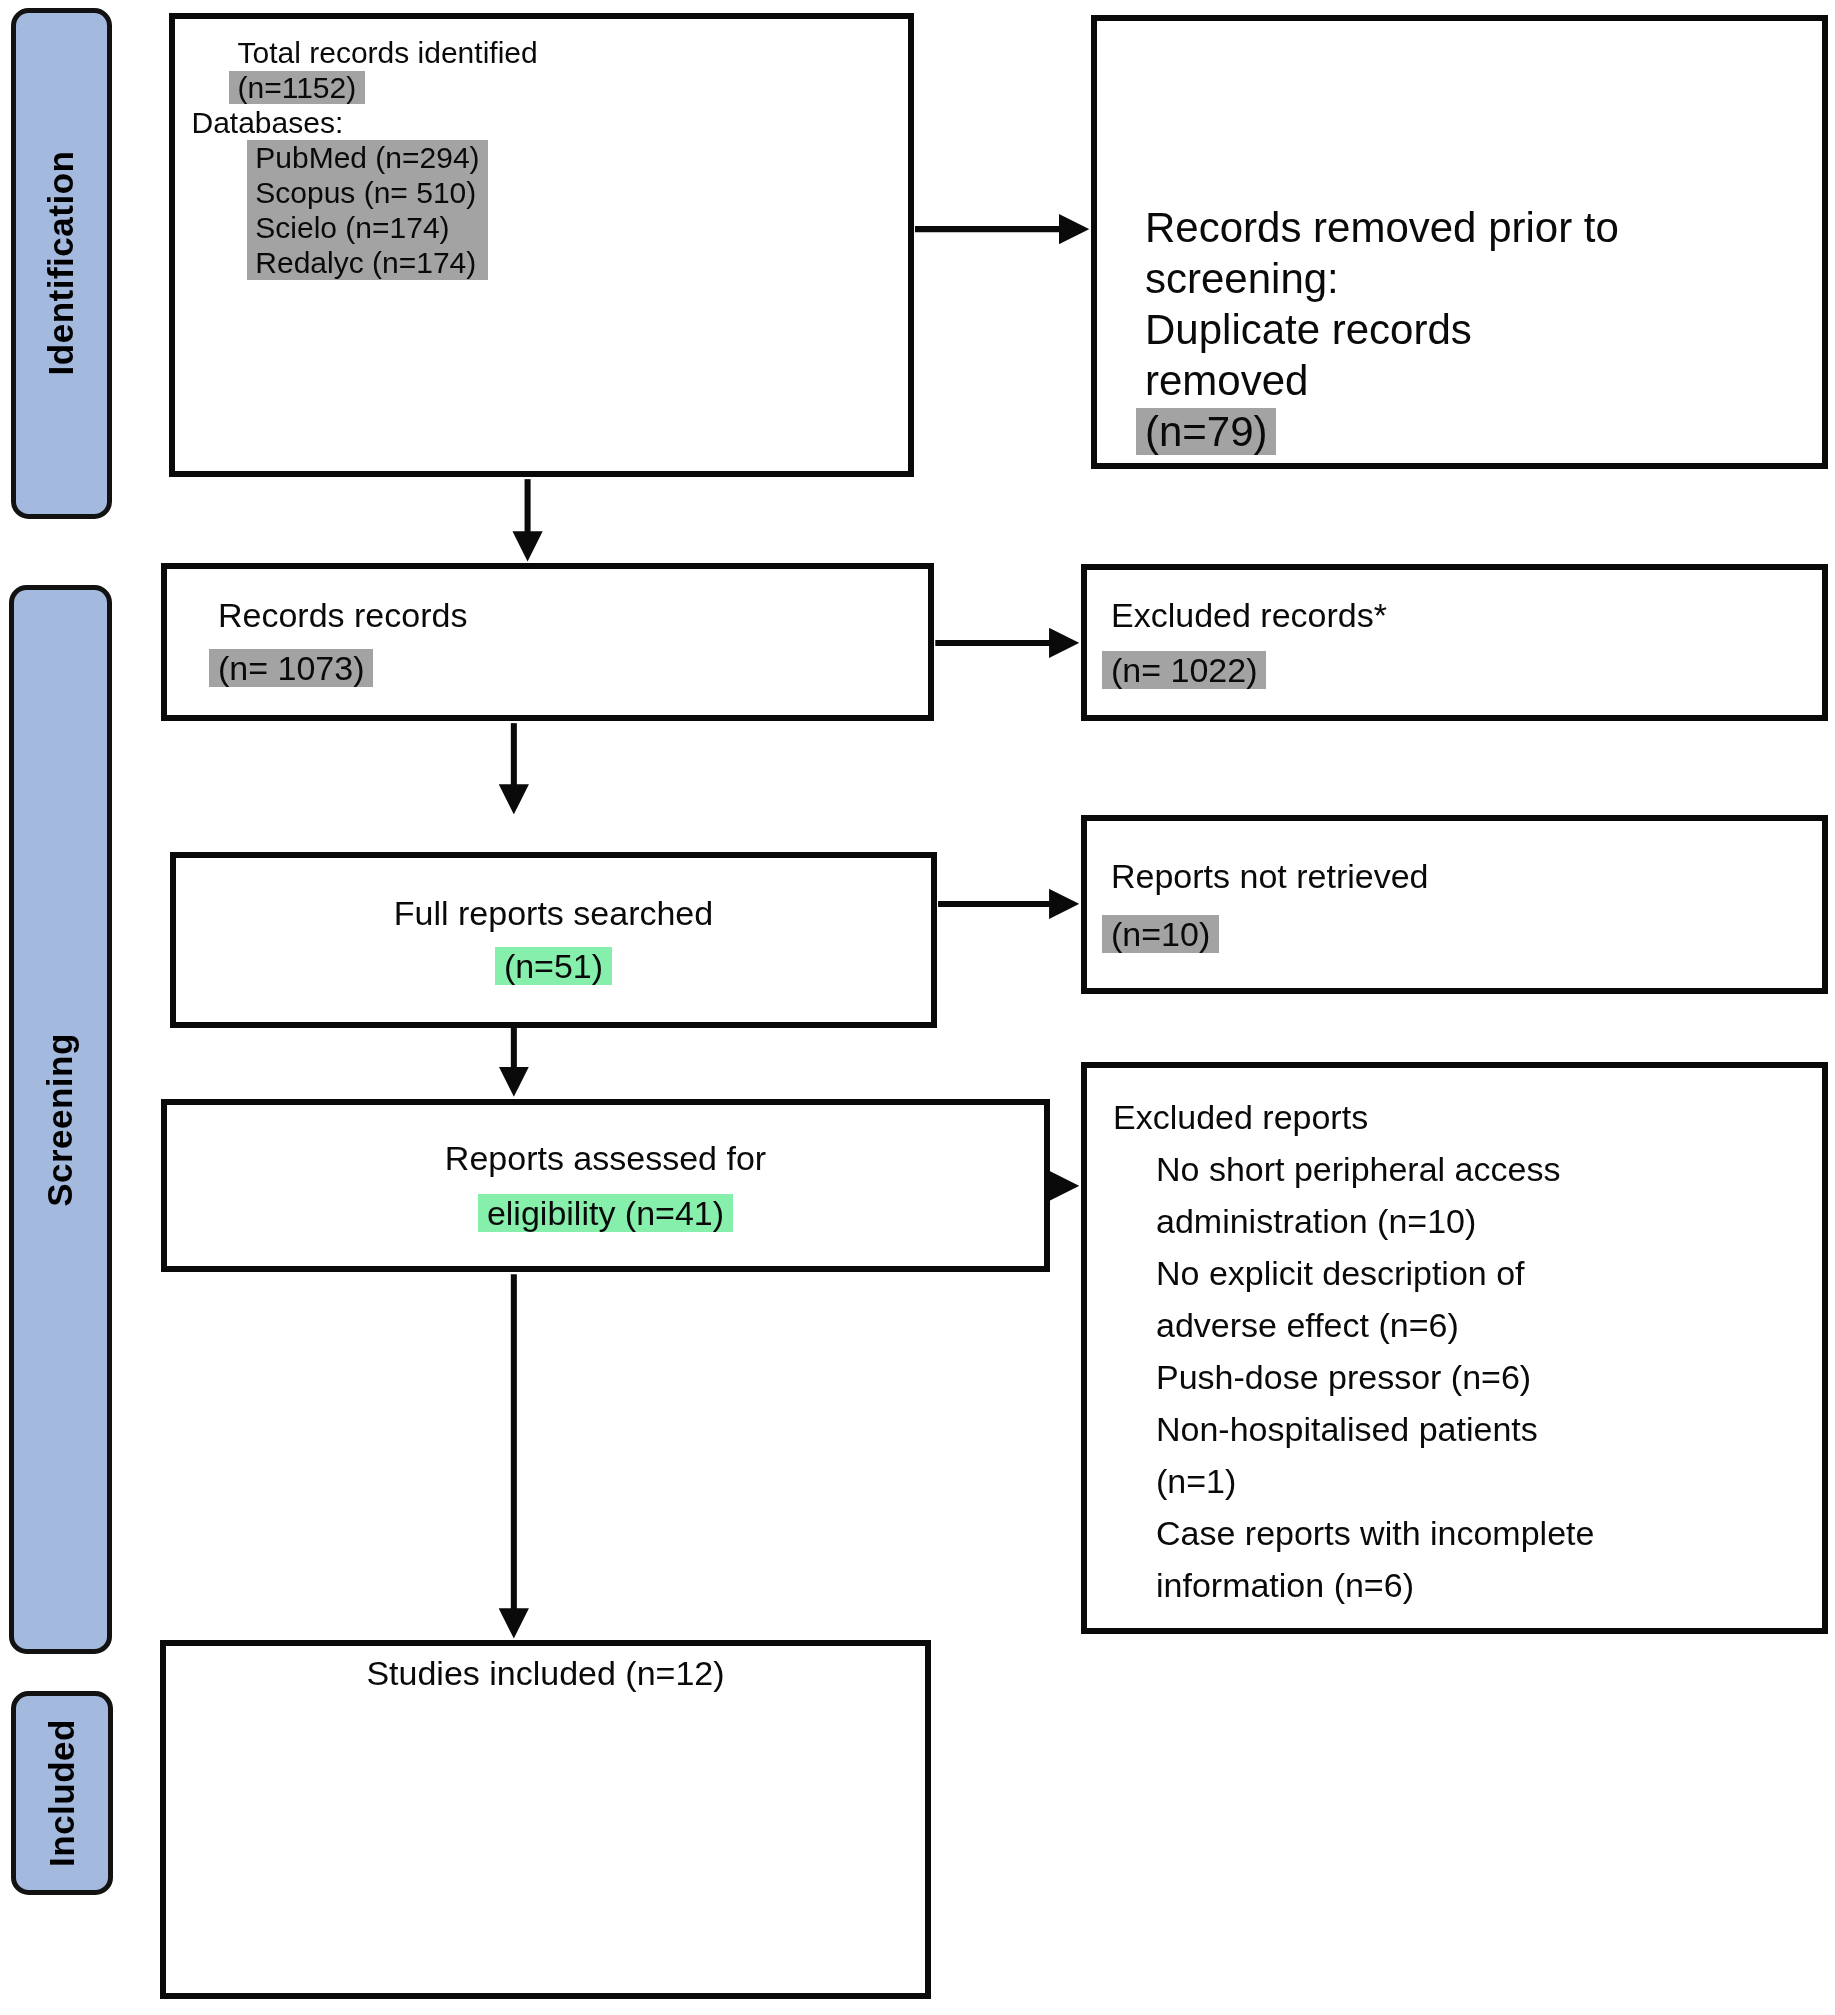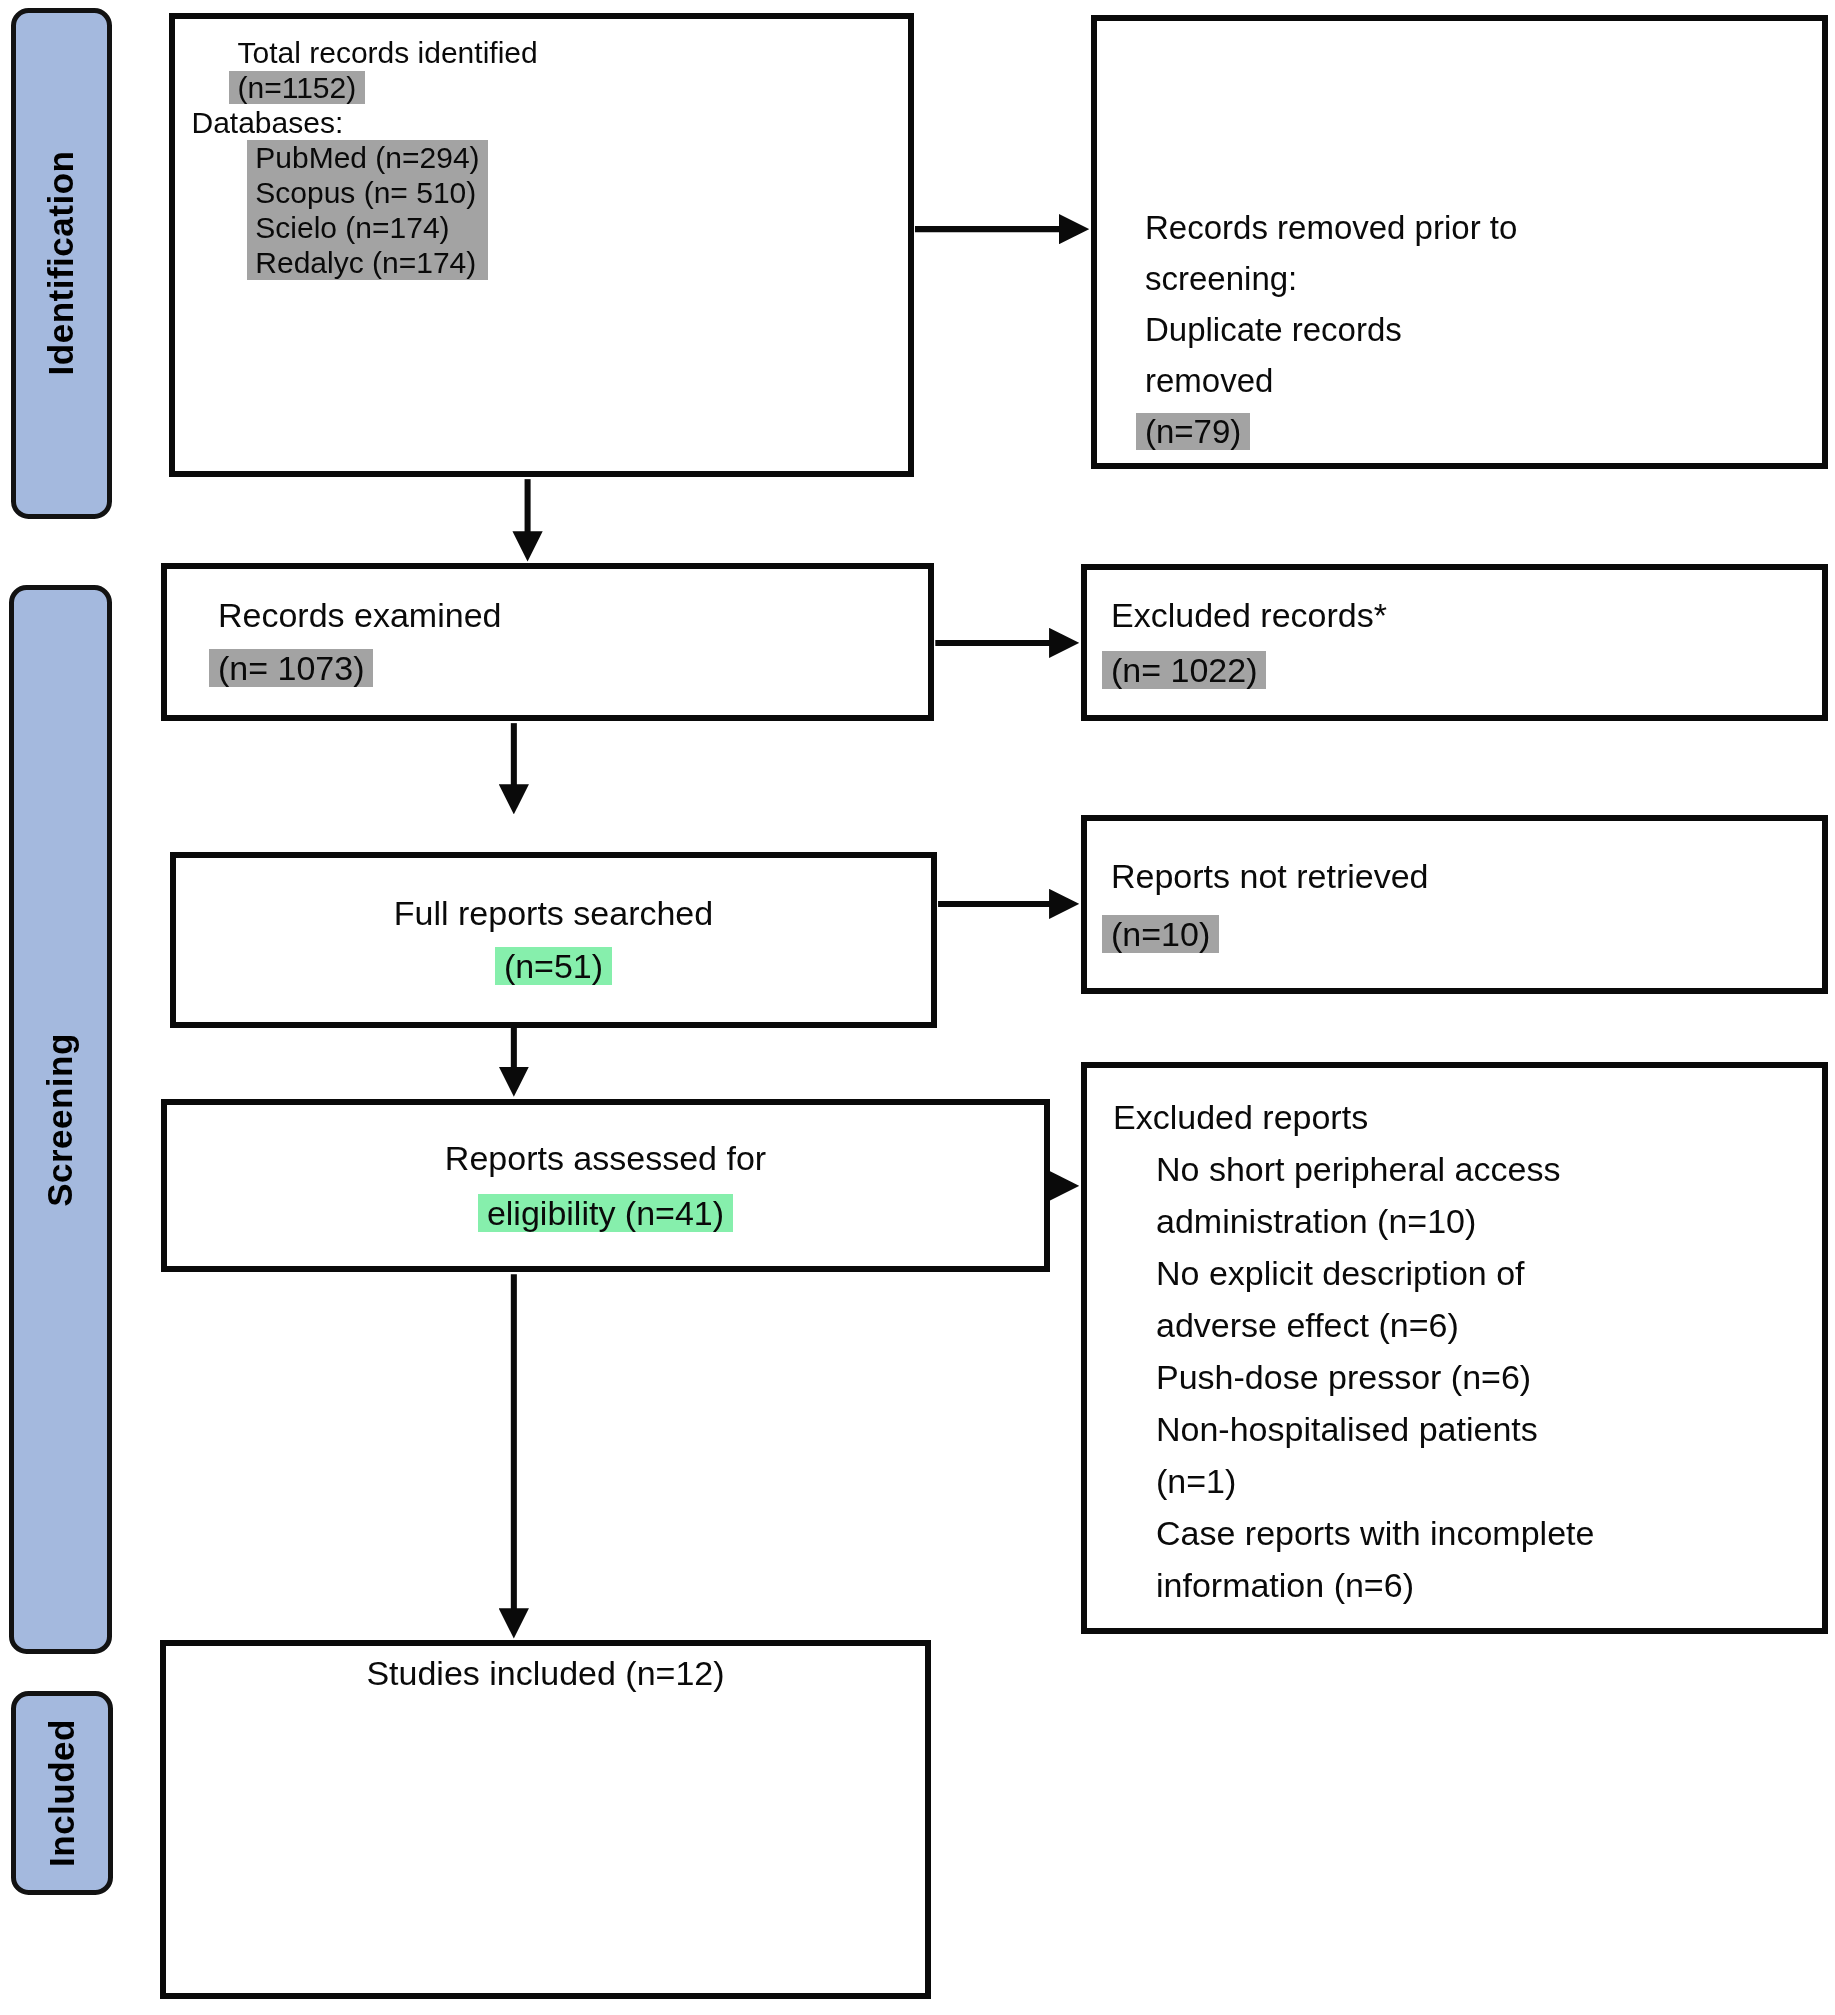--- a/index.html
+++ b/index.html
@@ -68,21 +68,21 @@
     margin: 0 auto;
   }
 
   #b1 { left: 169px; top: 12.6px; width: 745px; height: 464px;
         font-size: 30px; line-height: 35px;
         padding: 16.5px 11px 0 16.5px; }
   #b1 .ind  { margin-left: 46px; }
   #b1 .dbs  { margin-left: 55px; }
 
   #b2 { left: 1091px; top: 15.4px; width: 737px; height: 454px;
-        font-size: 33px; line-height: 51px;
+        font-size: 42px; line-height: 51px;
         padding: 181px 11px 0 48px; }
 
   #b3 { left: 161px; top: 563px; width: 773px; height: 158px;
         display: flex; flex-direction: column; justify-content: center;
         padding-left: 51px; line-height: 53px; }
 
   #b4 { left: 1081px; top: 564px; width: 747px; height: 157px;
         display: flex; flex-direction: column; justify-content: center;
         padding-left: 24px; line-height: 55px; }
 
@@ -150,21 +150,21 @@
 
   <div class="box" id="b2">
     <div class="t">Records removed prior to</div>
     <div class="t">screening:</div>
     <div class="t">Duplicate records</div>
     <div class="t">removed</div>
     <div class="t"><span class="hl">(n=79)</span></div>
   </div>
 
   <div class="box" id="b3">
-    <div class="t">Records examined</div>
+    <div class="t">Records records</div>
     <div class="t"><span class="hl">(n= 1073)</span></div>
   </div>
 
   <div class="box" id="b4">
     <div class="t">Excluded records*</div>
     <div class="t"><span class="hl">(n= 1022)</span></div>
   </div>
 
   <div class="box" id="b5">
     <div class="t">Full reports searched</div>

